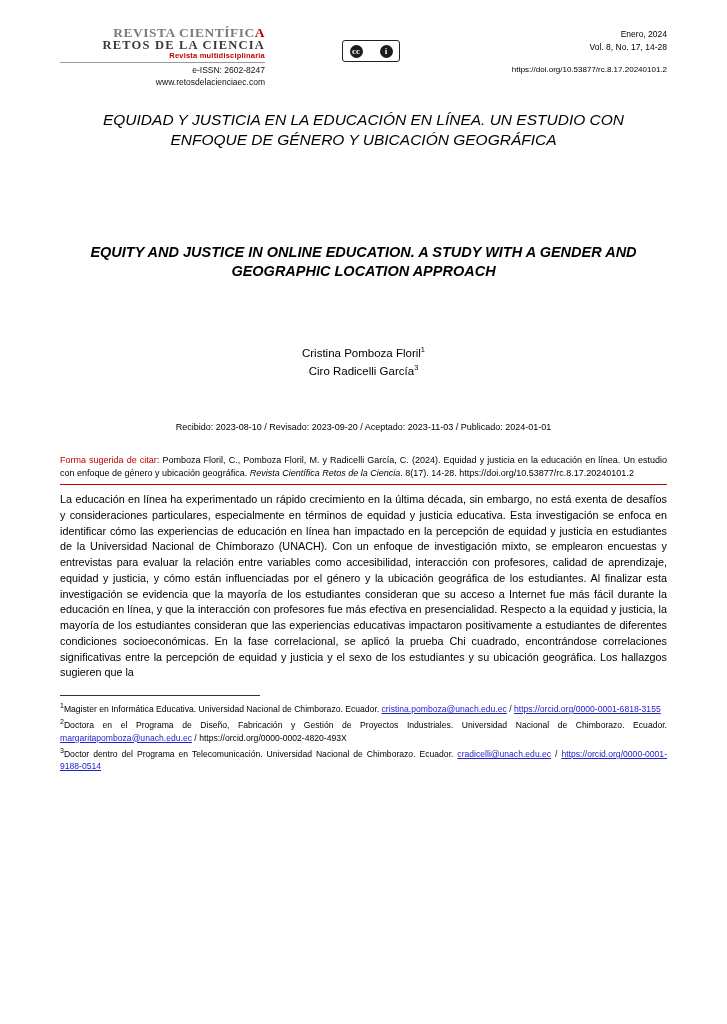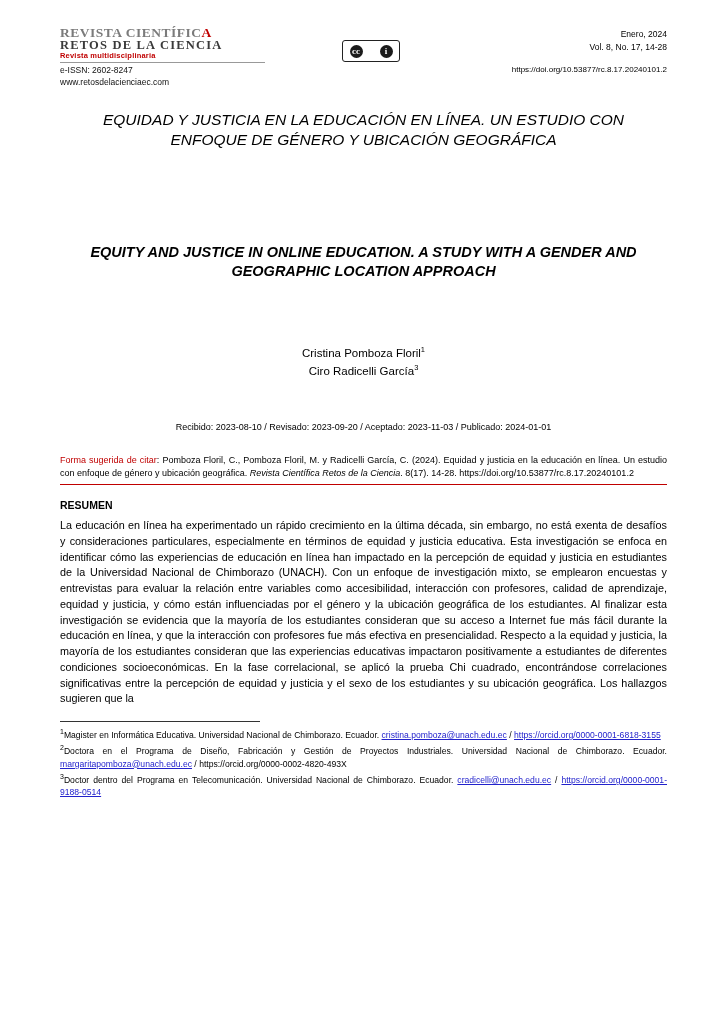--- a/index.html
+++ b/index.html
@@ -22,21 +22,21 @@
 
   
   .header {
     display: flex;
     align-items: flex-start;
     justify-content: space-between;
     height: 62px;
   }
   .masthead {
     width: 205px;
-    text-align: left;
+    text-align: right;
     line-height: 1.05;
   }
   .mast-line1 {
     font-family: "Liberation Serif", serif;
     font-size: 13.5px;
     font-weight: bold;
     letter-spacing: .5px;
     color: #7b7b7b;
   }
   .mast-line1 .red {
@@ -220,21 +220,20 @@
       <span>Ciro Radicelli García</span><sup>3</sup>
     </div>
   </div>
 
   <div class="dates">Recibido: 2023-08-10 / Revisado: 2023-09-20 / Aceptado: 2023-11-03 / Publicado: 2024-01-01</div>
 
   <div class="citation">
     <span class="red">Forma sugerida de citar</span><span>: Pomboza Floril, C., Pomboza Floril, M. y Radicelli García, C. (2024). Equidad y justicia en la educación en línea. Un estudio con enfoque de género y ubicación geográfica. </span><span class="ital">Revista Científica Retos de la Ciencia</span><span>. 8(17). 14-28. https://doi.org/10.53877/rc.8.17.20240101.2</span>
   </div>
 
-  <div class="sec-head">RESUMEN</div>
   <div class="abstract">La educación en línea ha experimentado un rápido crecimiento en la última década, sin embargo, no está exenta de desafíos y consideraciones particulares, especialmente en términos de equidad y justicia educativa. Esta investigación se enfoca en identificar cómo las experiencias de educación en línea han impactado en la percepción de equidad y justicia en estudiantes de la Universidad Nacional de Chimborazo (UNACH). Con un enfoque de investigación mixto, se emplearon encuestas y entrevistas para evaluar la relación entre variables como accesibilidad, interacción con profesores, calidad de aprendizaje, equidad y justicia, y cómo están influenciadas por el género y la ubicación geográfica de los estudiantes. Al finalizar esta investigación se evidencia que la mayoría de los estudiantes consideran que su acceso a Internet fue más fácil durante la educación en línea, y que la interacción con profesores fue más efectiva en presencialidad. Respecto a la equidad y justicia, la mayoría de los estudiantes consideran que las experiencias educativas impactaron positivamente a estudiantes de diferentes condiciones socioeconómicas. En la fase correlacional, se aplicó la prueba Chi cuadrado, encontrándose correlaciones significativas entre la percepción de equidad y justicia y el sexo de los estudiantes y su ubicación geográfica. Los hallazgos sugieren que la</div>
 
   <div class="fn-rule"></div>
   <div class="footnotes">
     <p>
       <sup>1</sup><span>Magister en Informática Educativa. Universidad Nacional de Chimborazo. Ecuador. </span><span class="link">cristina.pomboza@unach.edu.ec</span><span> / </span><span class="link">https://orcid.org/0000-0001-6818-3155</span>
     </p>
     <p>
       <sup>2</sup><span>Doctora en el Programa de Diseño, Fabricación y Gestión de Proyectos Industriales. Universidad Nacional de Chimborazo. Ecuador. </span><span class="link">margaritapomboza@unach.edu.ec</span><span> / </span><span>https://orcid.org/0000-0002-4820-493X</span>
     </p>

